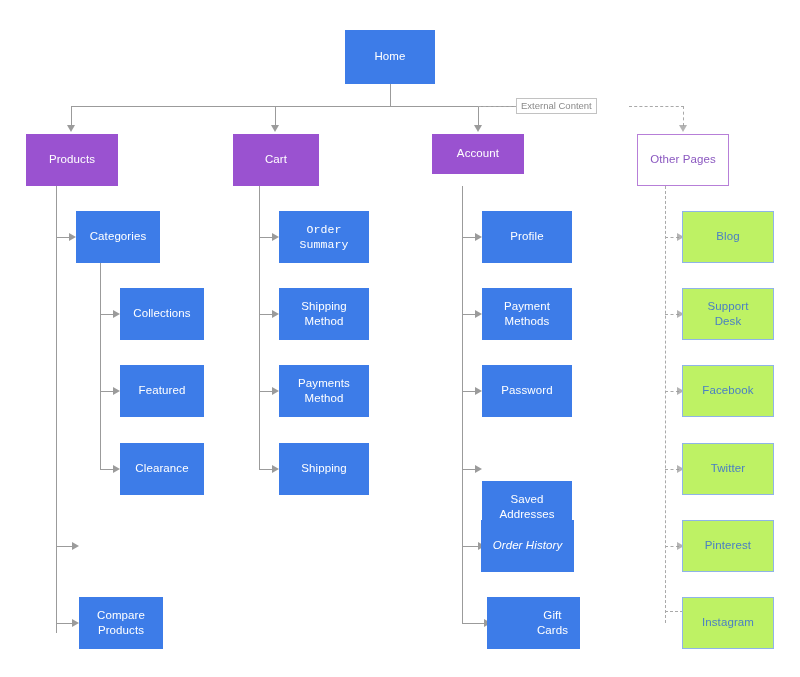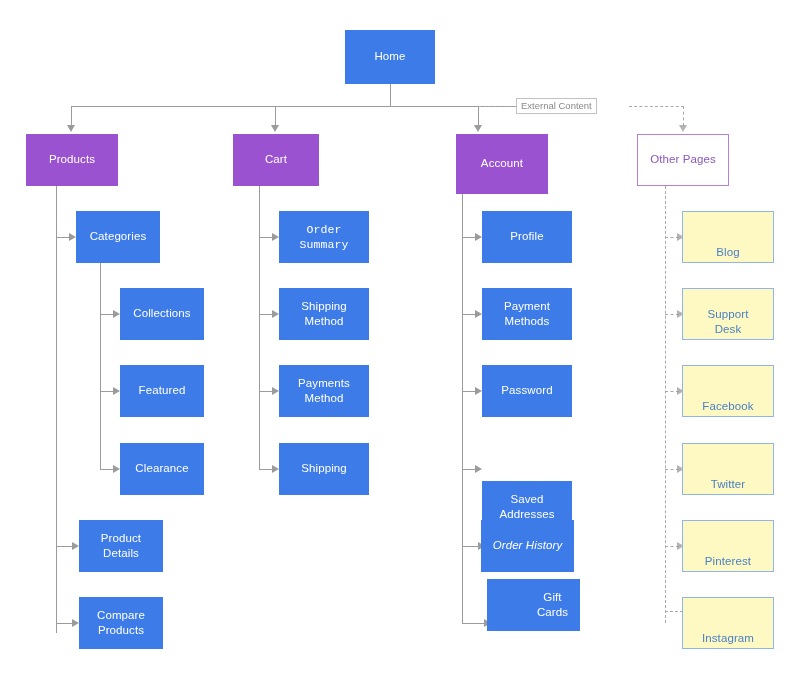--- a/index.html
+++ b/index.html
@@ -44,25 +44,24 @@
   }
   
   .n-purple-out {
     background: #ffffff;
     border: 1px solid #b77fd8;
     color: #8b58c0;
     font-size: 11.5px;
   }
   
   .n-blue-out {
-    background: #fef9c3;
+    background: #bef264;
     border: 1px solid #8fb4e8;
     color: #4a7fc4;
     font-size: 11.5px;
-    align-items: flex-end;
   }
 
   
   .ln {
     position: absolute;
     background: #9b9b9b;
   }
   .ln.h { height: 1px; }
   .ln.v { width: 1px; }
 
@@ -189,36 +188,30 @@
   <div class="node n-blue" style="left:345px; top:30px; width:90px; height:54px;">
     <span>Home</span>
   </div>
 
   <div class="node n-purple" style="left:26px; top:134px; width:92px; height:52px;">
     <span>Products</span>
   </div>
   <div class="node n-purple" style="left:233px; top:134px; width:86px; height:52px;">
     <span>Cart</span>
   </div>
-  <div class="node n-purple" style="left:432px; top:134px; width:92px; height:60px;margin-left:24px;">
+  <div class="node n-purple" style="left:432px; top:134px; width:92px; height:40px;">
     <span>Account</span>
   </div>
   <div class="node n-purple-out" style="left:637px; top:134px; width:92px; height:52px;">
     <span>Other Pages</span>
   </div>
 
   <div class="node n-blue" style="left:76px; top:211px; width:84px; height:52px;">
     <span>Categories</span>
   </div>
-  <div class="node n-blue" style="left:79px; top:520px; width:84px; height:52px;">
-    <div>
-      <span>Product</span>
-      <span>Details</span>
-    </div>
-  </div>
   <div class="node n-blue" style="left:79px; top:597px; width:84px; height:52px;">
     <div>
       <span>Compare</span>
       <span>Products</span>
     </div>
   </div>
 
   <div class="node n-blue" style="left:120px; top:288px; width:84px; height:52px;">
     <span>Collections</span>
   </div>
@@ -265,21 +258,21 @@
   </div>
   <div class="node n-blue" style="left:482px; top:443px; width:90px; height:52px;margin-top:38px;">
     <div>
       <span>Saved</span>
       <span>Addresses</span>
     </div>
   </div>
   <div class="node n-blue" style="left:481px; top:520px; width:93px; height:52px;font-style:italic;">
     <span>Order History</span>
   </div>
-  <div class="node n-blue" style="left:487px; top:579px; width:93px; height:52px;padding-left:42px;">
+  <div class="node n-blue" style="left:487px; top:597px; width:93px; height:52px;padding-left:42px;">
     <span>Gift Cards</span>
   </div>
 
   <div class="node n-blue-out" style="left:682px; top:211px; width:92px; height:52px;">
     <span>Blog</span>
   </div>
   <div class="node n-blue-out" style="left:682px; top:288px; width:92px; height:52px;">
     <div>
       <span>Support</span>
       <span>Desk</span>

